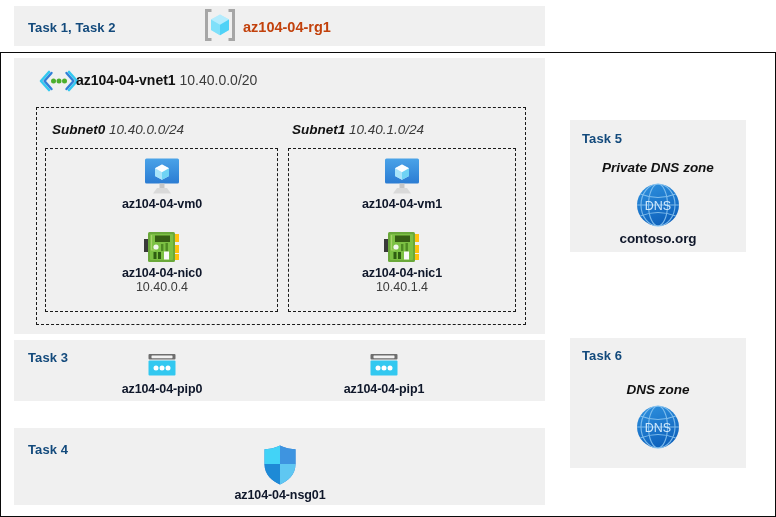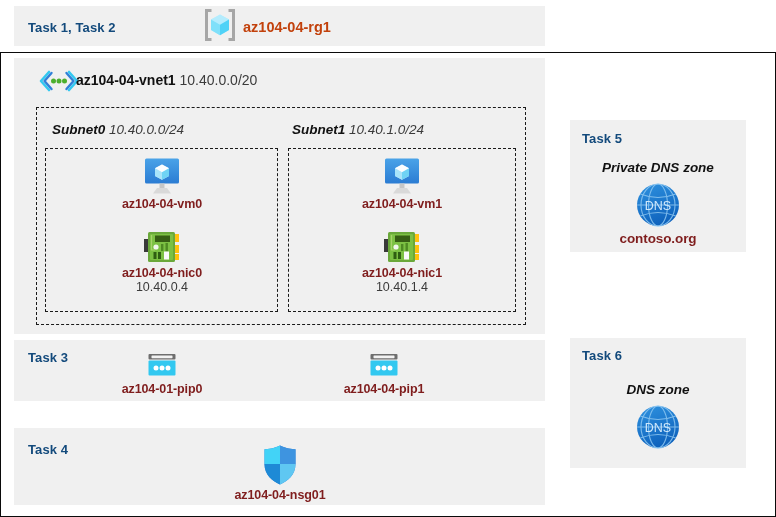--- a/index.html
+++ b/index.html
@@ -45,21 +45,21 @@
   .vnet-title b { font-weight:bold; color:#111; }
   .vnet-title span { font-weight:normal; color:#3b3b3b; }
 
   .rg-title {
     position:absolute; left:243px; top:19px; font-size:14.5px;
     font-weight:bold; color:#c2410c; white-space:nowrap;
   }
 
   .node { position:absolute; text-align:center; }
   .node .lbl {
-    font-size:12.5px; font-weight:bold; color:#7f1d1d; white-space:nowrap;
+    font-size:12.5px; font-weight:bold; color:#0f172a; white-space:nowrap;
     margin-top:2px; letter-spacing:-.1px;
   }
   .node .sub {
     font-size:12.5px; font-weight:normal; color:#3b3b3b; white-space:nowrap;
     margin-top:0px;
   }
   .icowrap { display:flex; justify-content:center; align-items:flex-end; }
 
   .headerpanel { left:14px; top:6px; width:531px; height:40px; }
   .t3panel { left:14px; top:340px; width:531px; height:61px; }
@@ -240,21 +240,21 @@
   <div class="icowrap">
     <svg width="34" height="28" viewBox="0 0 34 28" xmlns="http://www.w3.org/2000/svg">
       <rect x="3.5" y="2" width="27" height="5.5" rx="1" fill="#6e6e6e"></rect>
       <rect x="6.5" y="3.4" width="21" height="2.8" rx=".6" fill="#f2f2f2"></rect>
       <rect x="3.5" y="8.5" width="27" height="15" rx="1" fill="#32c8f0"></rect>
       <circle cx="11" cy="16" r="2.5" fill="#ffffff"></circle>
       <circle cx="17" cy="16" r="2.5" fill="#ffffff"></circle>
       <circle cx="23" cy="16" r="2.5" fill="#ffffff"></circle>
     </svg>
   </div>
-  <div class="lbl">az104-01-pip0</div>
+  <div class="lbl">az104-04-pip0</div>
 </div>
 
 <div class="node" style="left:328px; top:352px; width:112px;">
   <div class="icowrap">
     <svg width="34" height="28" viewBox="0 0 34 28" xmlns="http://www.w3.org/2000/svg">
       <rect x="3.5" y="2" width="27" height="5.5" rx="1" fill="#6e6e6e"></rect>
       <rect x="6.5" y="3.4" width="21" height="2.8" rx=".6" fill="#f2f2f2"></rect>
       <rect x="3.5" y="8.5" width="27" height="15" rx="1" fill="#32c8f0"></rect>
       <circle cx="11" cy="16" r="2.5" fill="#ffffff"></circle>
       <circle cx="17" cy="16" r="2.5" fill="#ffffff"></circle>

